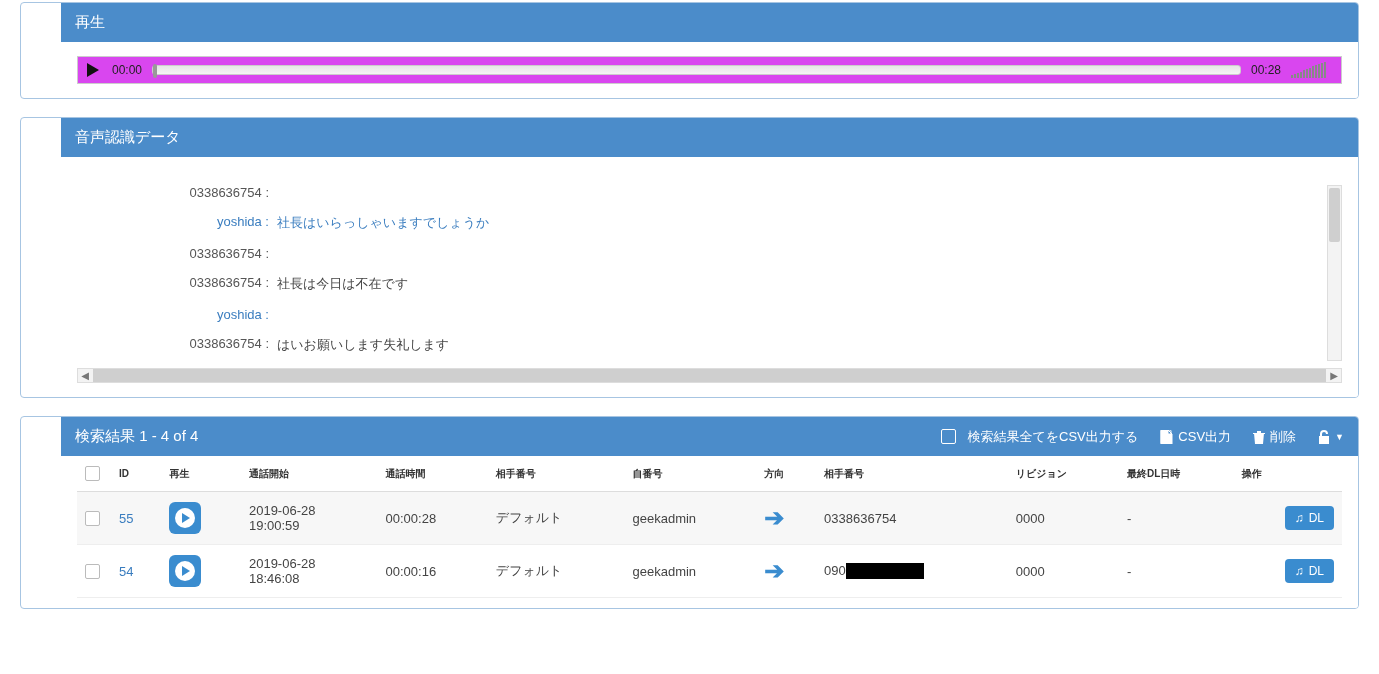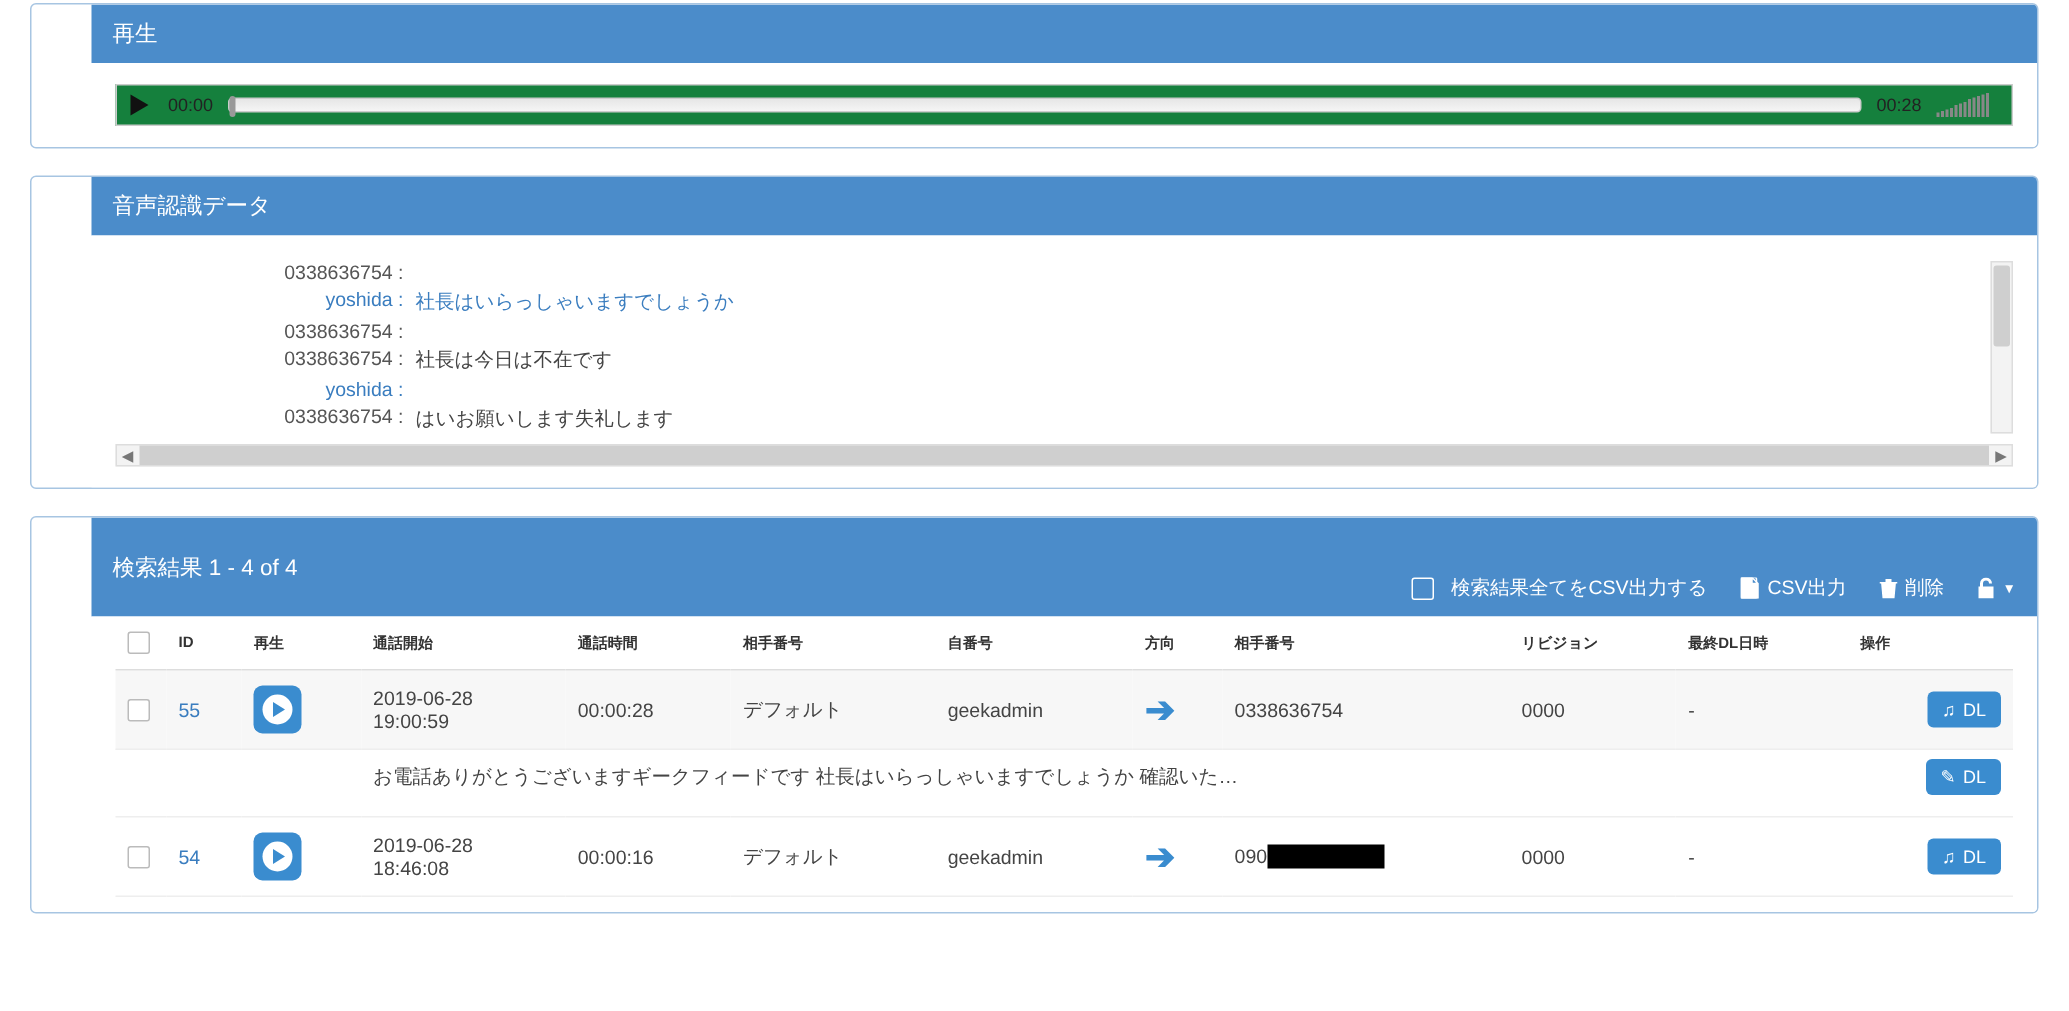--- a/index.html
+++ b/index.html
@@ -3,47 +3,47 @@
 <meta charset="utf-8">
 <style>
 * { box-sizing: border-box; margin: 0; padding: 0; }
 body { font-family: "Hiragino Kaku Gothic Pro", Meiryo, sans-serif; background: #fff; font-size: 13px; color: #333; padding: 2px; }
 .panel { border: 1px solid #a7c5e2; border-radius: 4px; margin: 0 18px 18px 18px; overflow: hidden; padding-left: 40px; }
 .panel-header { background: #4b8cca; color: #fff; padding: 10px 14px; font-size: 15px; display: flex; align-items: center; }
 .panel-header .spacer { flex: 1; }
 .panel-body { padding: 14px 16px; background: #fff; }
 
 
-.audio-bar { display: flex; align-items: center; gap: 10px; border: 1px solid #ccc; background: #15803d; padding: 4px 6px; }
+.audio-bar { display: flex; align-items: center; gap: 10px; border: 1px solid #ccc; background: #d946ef; padding: 4px 6px; }
 .play-btn { width: 18px; height: 18px; display: flex; align-items: center; justify-content: center; cursor: pointer; }
 .play-tri { width: 0; height: 0; border-top: 7px solid transparent; border-bottom: 7px solid transparent; border-left: 12px solid #111; }
 .timecode { font-size: 12px; color: #222; }
 .seek { flex: 1; height: 10px; background: linear-gradient(#e6e6e6,#f5f5f5); border: 1px solid #ccc; border-radius: 3px; position: relative; }
 .seek::before { content:""; position:absolute; left:0; top:-2px; width:4px; height:14px; background:#999; border-radius:2px; }
 .vol { width: 44px; height: 16px; display: flex; align-items: flex-end; gap: 1px; }
 .vol span { width: 2px; background: #888; }
 .vol span:nth-child(1){height:3px}.vol span:nth-child(2){height:4px}.vol span:nth-child(3){height:5px}.vol span:nth-child(4){height:6px}.vol span:nth-child(5){height:8px}.vol span:nth-child(6){height:9px}.vol span:nth-child(7){height:10px}.vol span:nth-child(8){height:12px}.vol span:nth-child(9){height:13px}.vol span:nth-child(10){height:14px}.vol span:nth-child(11){height:15px}.vol span:nth-child(12){height:16px}
 
 
 .trans-wrap { position: relative; }
 .trans-lines { padding-right: 16px; }
-.trans-row { display: flex; margin: 3px 0; }
+.trans-row { display: flex; margin: 14px 0; }
 .trans-speaker { width: 200px; text-align: right; padding-right: 8px; color: #555; }
 .trans-speaker.alt { color: #3a7dbf; }
 .trans-text { flex: 1; color: #444; }
 .trans-text.alt { color: #3a7dbf; }
 .vscroll { position: absolute; right: 0; top: 0; bottom: 22px; width: 15px; background: #f3f3f3; border: 1px solid #ddd; }
 .vscroll .thumb { position:absolute; left:1px; right:1px; top:2px; height: 54px; background: #cfcfcf; border-radius:2px; }
 .hscroll { height: 15px; background: #f3f3f3; border: 1px solid #ddd; margin-top: 8px; display:flex; align-items:center; }
 .hscroll .arrow { width: 14px; text-align:center; color:#777; font-size:10px; }
 .hscroll .track { flex:1; height:100%; background:#cfcfcf; margin:0 1px; }
 
 
 .hdr-check { width:15px; height:15px; border:1px solid #fff; border-radius:2px; margin-right:6px; }
-.hdr-action { color: #fff; margin-left: 22px; font-size: 13px; cursor: pointer; display:inline-flex; align-items:center; gap:5px;margin-top:28px; }
+.hdr-action { color: #fff; margin-left: 22px; font-size: 13px; cursor: pointer; display:inline-flex; align-items:center; gap:5px; }
 .hdr-icon { display:inline-block; }
 
 
 table { width: 100%; border-collapse: collapse; }
 th { text-align: left; font-weight: bold; padding: 10px 8px; border-bottom: 1px solid #ddd; font-size: 10px; color:#333; }
 td { padding: 10px 8px; vertical-align: middle; font-size: 13px; color:#444; border-bottom: 1px solid #eee; }
 tbody tr.shade { background: #f7f7f7; }
 .chk { width:15px; height:15px; border:1px solid #bbb; border-radius:2px; background:#fff; }
 .id-link { color:#3a7dbf; }
 .play-circle { width:32px; height:32px; border-radius:6px; background:#3a8ccf; display:flex; align-items:center; justify-content:center; cursor:pointer; }
@@ -193,25 +193,20 @@
             <td>2019-06-28<br>19:00:59</td>
             <td>00:00:28</td>
             <td>デフォルト</td>
             <td>geekadmin</td>
             <td><span class="dir-arrow">➔</span></td>
             <td>0338636754</td>
             <td>0000</td>
             <td>-</td>
             <td style="text-align: right;"><button class="btn-dl"><span>♫</span> DL</button></td>
           </tr>
-          <tr class="snippet-row">
-            <td colspan="3"></td>
-            <td colspan="8" class="snippet">お電話ありがとうございますギークフィードです 社長はいらっしゃいますでしょうか 確認いた…</td>
-            <td style="text-align: right;"><button class="btn-dl"><span>✎</span> DL</button></td>
-          </tr>
           <tr class="">
             <td>
               <div class="chk"></div>
             </td>
             <td><span class="id-link">54</span></td>
             <td>
               <div class="play-circle">
                 <div class="inner">
                   <div class="tri"></div>
                 </div>

